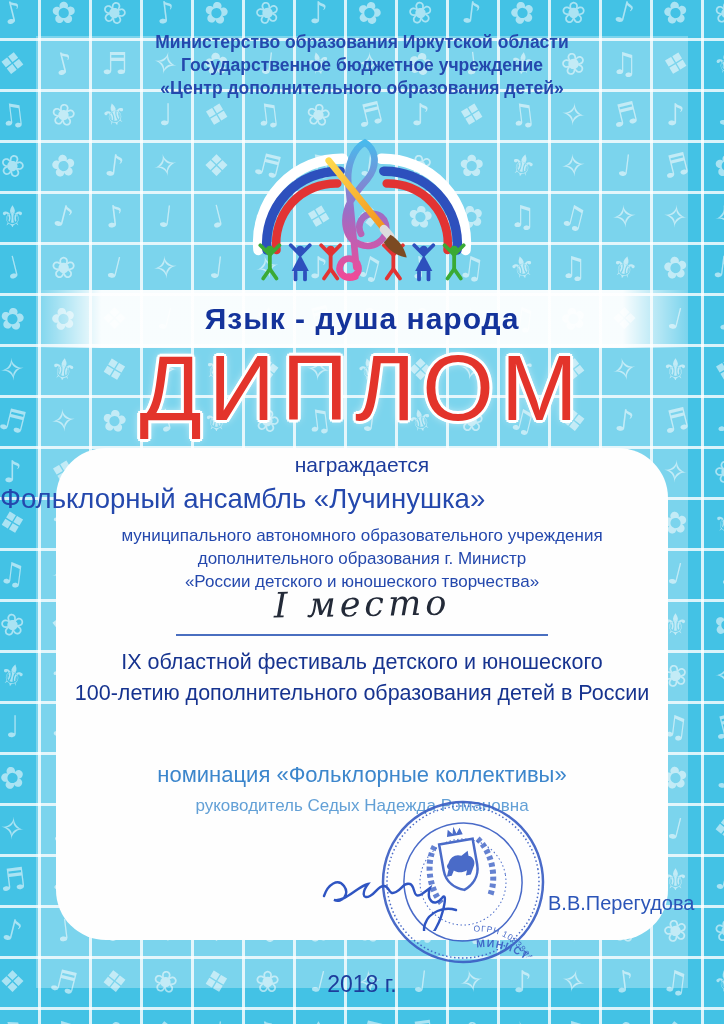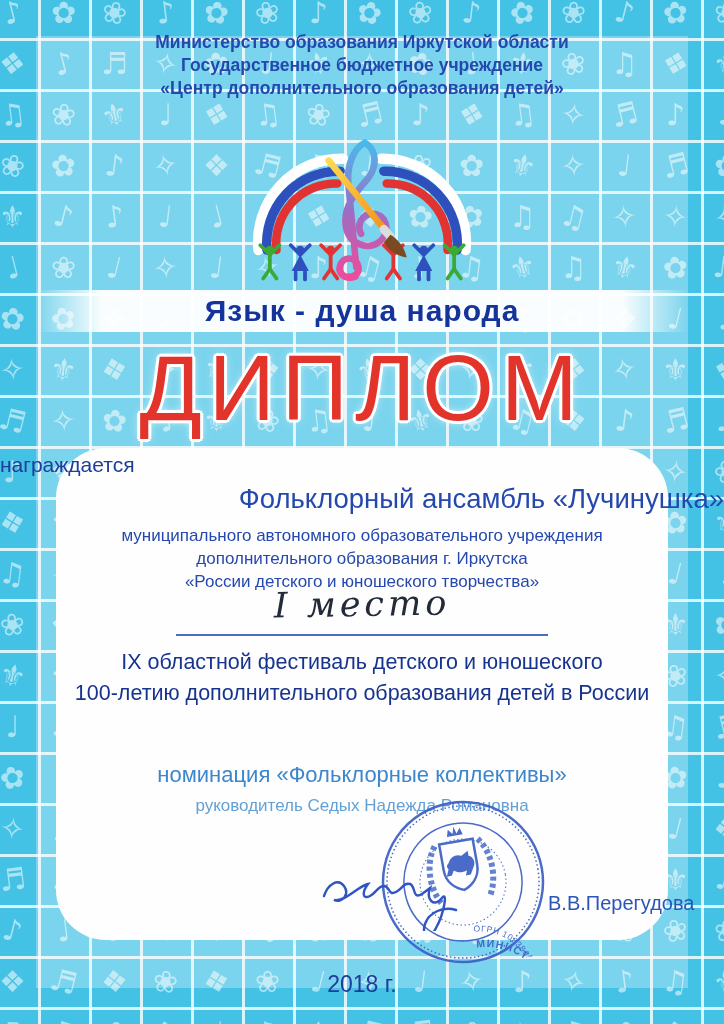--- a/index.html
+++ b/index.html
@@ -27,40 +27,40 @@
   .inner-lighten{
     position:absolute;left:36px;top:36px;right:36px;bottom:36px;
     background:rgba(255,255,255,.30);z-index:2;pointer-events:none;
   }
   .content{position:absolute;inset:0;z-index:3;}
 
   .header-block{position:absolute;left:0;right:0;top:31px;text-align:center;
     color:#2448ad;font-weight:bold;font-size:17.5px;line-height:23px;}
   .logo-wrap{position:absolute;left:237px;top:136px;width:250px;height:152px;}
   .slogan-band{
-    position:absolute;left:36px;right:36px;top:290px;height:42px;
+    position:absolute;left:36px;right:36px;top:290px;height:58px;
     background:linear-gradient(90deg, rgba(255,255,255,0) 0%, rgba(255,255,255,.95) 10%, rgba(255,255,255,.95) 90%, rgba(255,255,255,0) 100%);
     display:flex;align-items:center;justify-content:center;
     color:#14339b;font-size:30px;font-weight:bold;letter-spacing:1px;
   }
   .diploma-title{
     position:absolute;left:0;right:0;top:336px;text-align:center;
     font-size:92px;font-weight:400;letter-spacing:7px;color:#e3342b;
     text-shadow:
       -3px 0 0 #fff, 3px 0 0 #fff, 0 -3px 0 #fff, 0 3px 0 #fff,
       -2px -2px 0 #fff, 2px 2px 0 #fff, -2px 2px 0 #fff, 2px -2px 0 #fff,
       0 0 10px rgba(255,255,255,.9);
   }
   .white-panel{
     position:absolute;left:56px;top:448px;width:612px;height:492px;
     background:#fefefe;border-radius:50px;
   }
-  .award-label{position:absolute;left:0;right:0;top:453px;
+  .award-label{position:absolute;left:0;right:0;top:453px;text-align:center;
     color:#1d3c9c;font-size:21px;}
-  .awardee{position:absolute;left:0;right:0;top:483px;text-align:right;
+  .awardee{position:absolute;left:0;right:0;top:483px;text-align:left;
     color:#2448ad;font-size:27.5px;}
   .org-lines{position:absolute;left:0;right:0;top:524px;text-align:center;
     color:#2448ad;font-size:17px;line-height:23px;}
   .place{
     position:absolute;left:0;right:0;top:584px;text-align:center;
     font-family:"DejaVu Serif",serif;font-style:italic;
     font-size:35px;color:#232a38;letter-spacing:4px;transform:rotate(-1deg);
   }
   .place-underline{position:absolute;left:176px;top:634px;width:372px;height:2px;
     background:#4a6fc0;}
@@ -498,21 +498,21 @@
 
     <div class="diploma-title">ДИПЛОМ</div>
 
     <div class="white-panel"></div>
 
     <div class="award-label">награждается</div>
     <div class="awardee">Фольклорный ансамбль «Лучинушка»</div>
 
     <div class="org-lines">
       <div>муниципального автономного образовательного учреждения</div>
-      <div>дополнительного образования г. Иркутска</div>
+      <div>дополнительного образования г. Министр</div>
       <div>«России детского и юношеского творчества»</div>
     </div>
 
     <div class="place">I место</div>
     <div class="place-underline"></div>
 
     <div class="festival">
       <div>IX областной фестиваль детского и юношеского</div>
       <div>100-летию дополнительного образования детей в России</div>
     </div>

